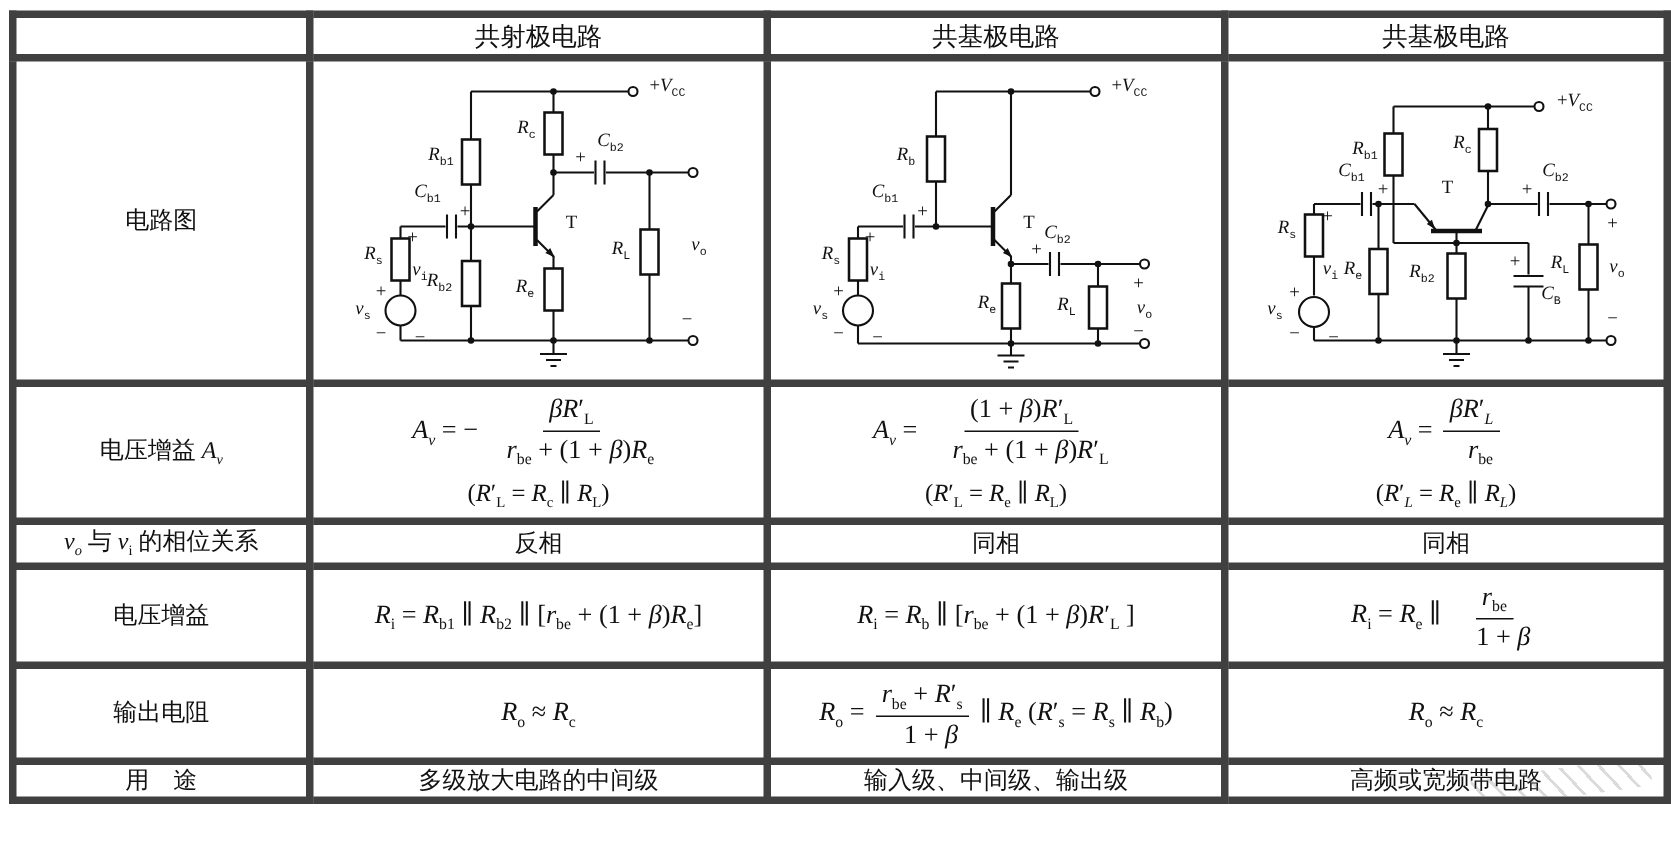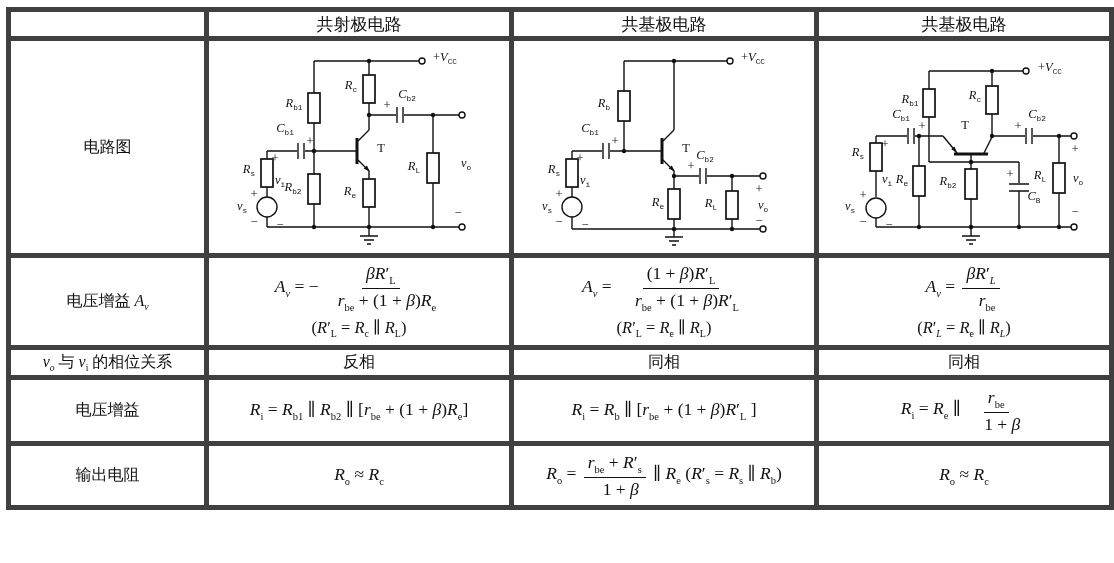--- a/index.html
+++ b/index.html
@@ -285,15 +285,24 @@
   <tr class="r-ro">
     <td class="lbl">输出电阻</td>
     <td class="formula"><span class="vi">R</span><sub>o</sub> ≈ <span class="vi">R</span><sub>c</sub></td>
     <td class="formula"><span class="vi">R</span><sub>o</sub> = <span class="frac">
               <span class="num"><span class="vi">r</span><sub>be</sub> + <span class="vi">R</span>′<sub>s</sub></span>
               <span class="den">1 + <span class="vi">β</span></span>
             </span> ∥ <span class="vi">R</span><sub>e</sub>  (<span class="vi">R</span>′<sub>s</sub> = <span class="vi">R</span><sub>s</sub> ∥ <span class="vi">R</span><sub>b</sub>)</td>
     <td class="formula"><span class="vi">R</span><sub>o</sub> ≈ <span class="vi">R</span><sub>c</sub></td>
   </tr>
 
+  <tr class="r-use">
+    <td class="lbl">用　途</td>
+    <td class="usecell">多级放大电路的中间级</td>
+    <td class="usecell">输入级、中间级、输出级</td>
+    <td class="usecell">
+      <span>高频或宽频带电路</span>
+      <span class="wm"></span>
+    </td>
+  </tr>
 </tbody>
     </table>
 </div>
 
 </body></html>

